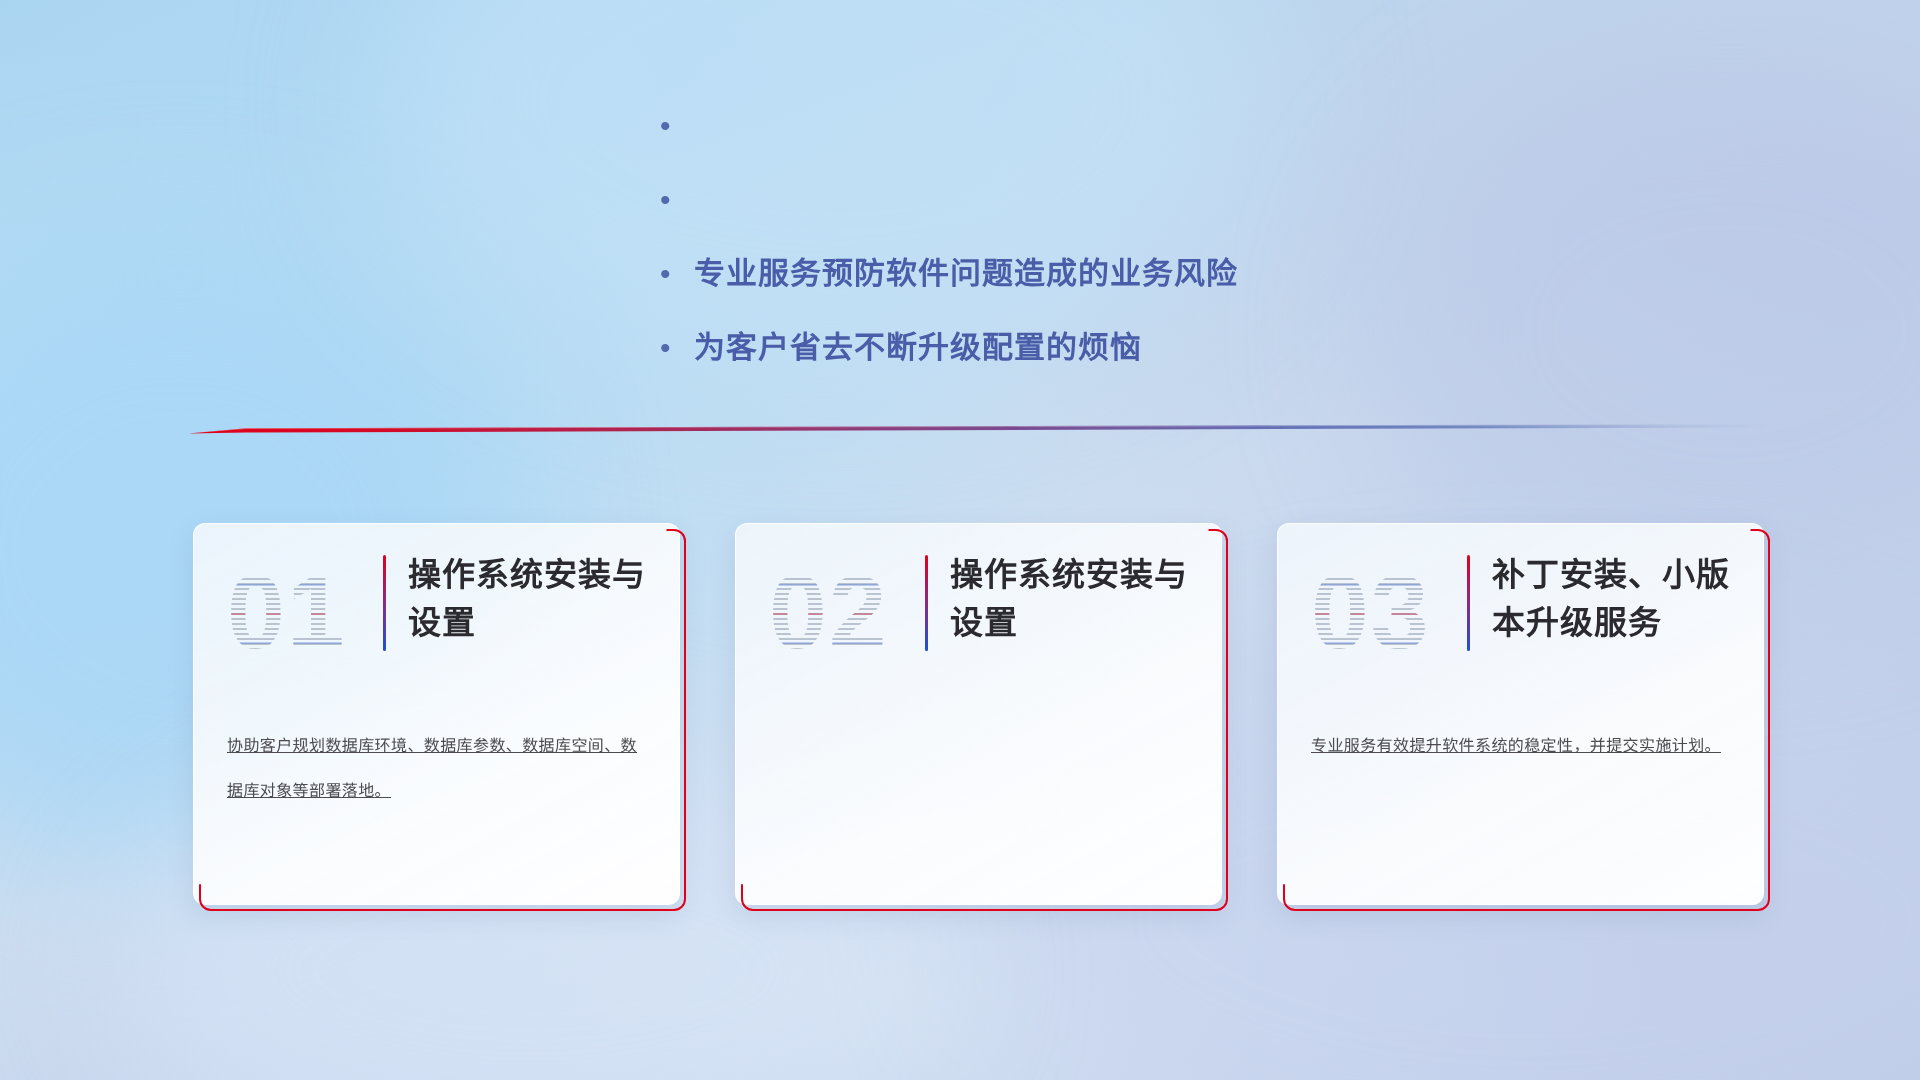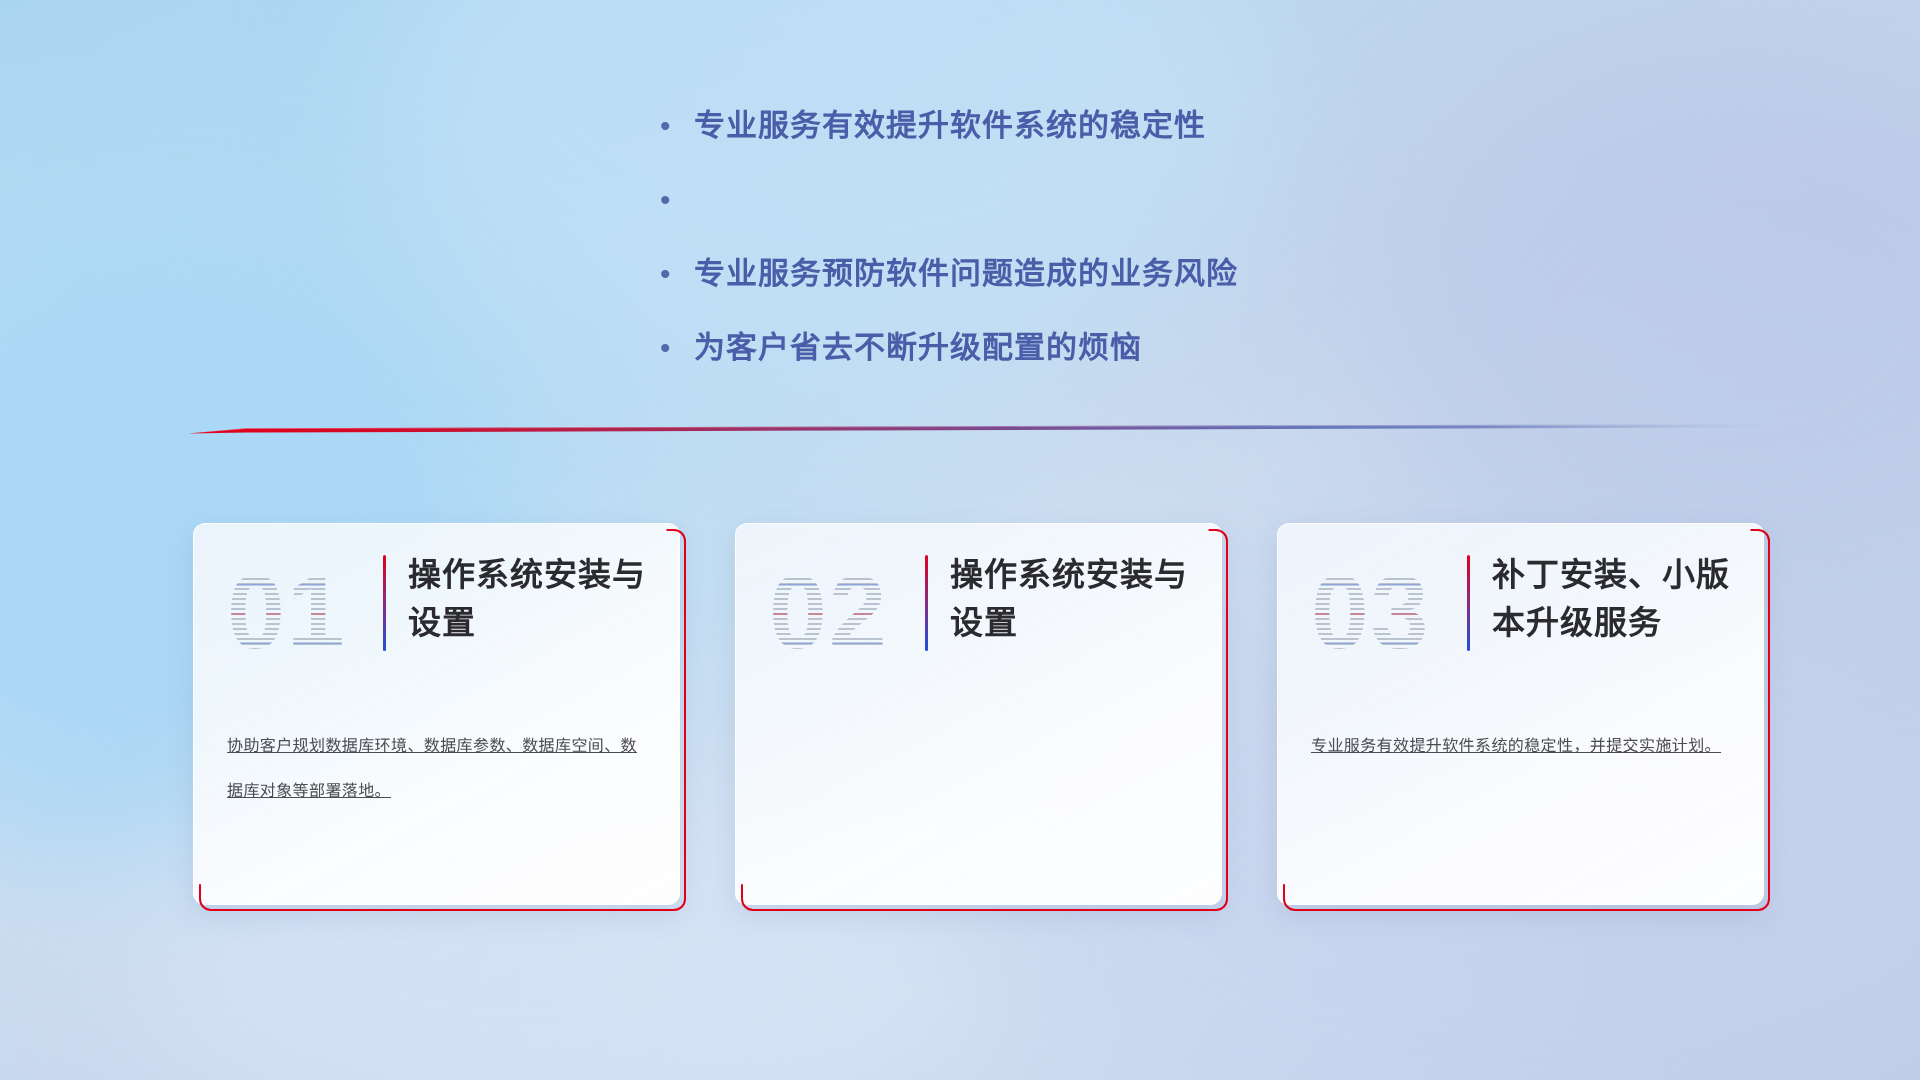--- a/index.html
+++ b/index.html
@@ -206,21 +206,20 @@
   <div class="veil veil-a"></div>
   <div class="veil veil-b"></div>
   <div class="veil veil-c"></div>
   <div class="veil veil-d"></div>
   <div class="veil veil-e"></div>
 
   <div class="bullets">
 
     <div class="bullet-row">
       <span class="bullet-dot">•</span>
-      <span class="bullet-text">专业服务有效提升软件系统的稳定性</span>
     </div>
 
     <div class="bullet-row">
       <span class="bullet-dot">•</span>
     </div>
 
     <div class="bullet-row">
       <span class="bullet-dot">•</span>
       <span class="bullet-text">专业服务预防软件问题造成的业务风险</span>
     </div>

